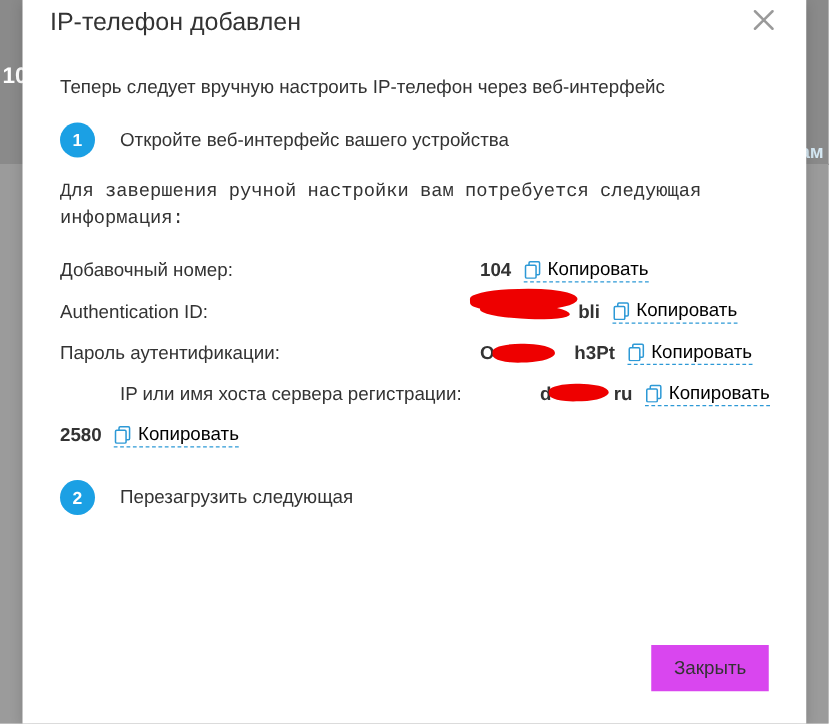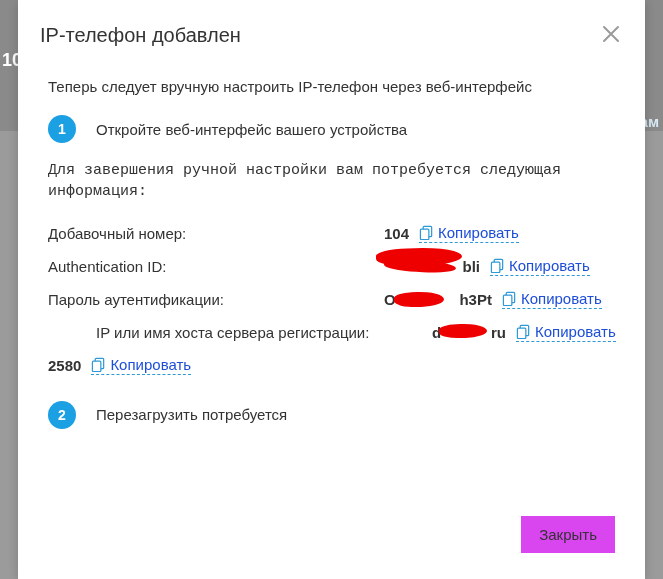--- a/index.html
+++ b/index.html
@@ -43,21 +43,21 @@
     background: #fff;
     box-shadow: 0 2px 10px rgba(0,0,0,0.18);
     box-sizing: border-box;
     display: flex;
     flex-direction: column;
   }
   .modal-header {
     display: flex;
     align-items: center;
     justify-content: space-between;
-    padding: 20px 20px 8px 22px;
+    padding: 2px 20px 8px 22px;
   }
   .modal-title {
     font-size: 20px;
     color: #333;
     font-weight: 400;
   }
   .close-x {
     cursor: pointer;
     color: #9a9a9a;
     padding: 4px;
@@ -119,21 +119,21 @@
     position: absolute;
     background: #ee0000;
     border-radius: 40% 60% 50% 50%;
     transform: rotate(-2deg);
     z-index: 2;
   }
   .copy {
     display: inline-flex;
     align-items: center;
     margin-left: 10px;
-    color: #1d4ed8;
+    color: #000000;
     cursor: pointer;
     border-bottom: 1px dashed #2d99d6;
     padding-bottom: 1px;
   }
   .copy-icon {
     margin-right: 4px;
     display: inline-flex;
   }
   .modal-footer {
     padding: 16px 30px 26px 30px;
@@ -263,21 +263,21 @@
                 </svg>
             </span>
             <span>Копировать</span>
           </span>
         </div>
 
       </div>
 
       <div class="step-row">
         <div class="step-num">2</div>
-        <div class="step-label">Перезагрузить потребуется</div>
+        <div class="step-label">Перезагрузить следующая</div>
       </div>
 
     </div>
 
     <div class="modal-footer">
       <button class="btn-close">Закрыть</button>
     </div>
 
   </div>
 </div>

